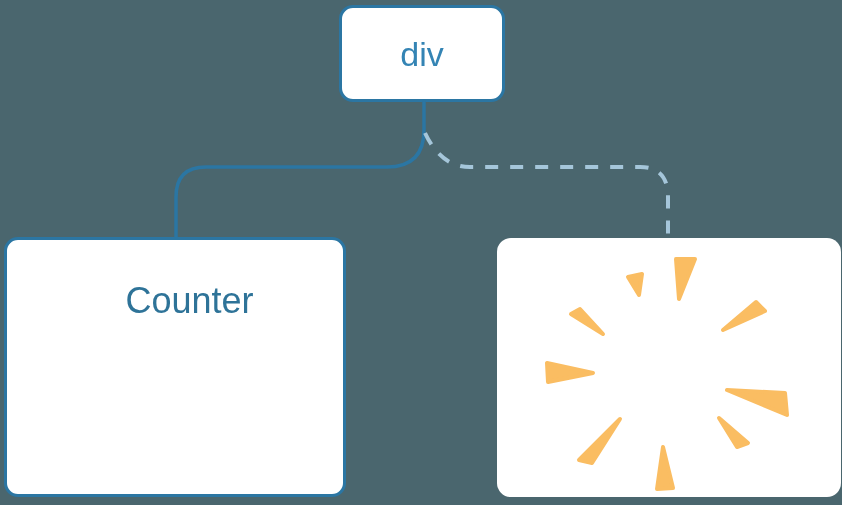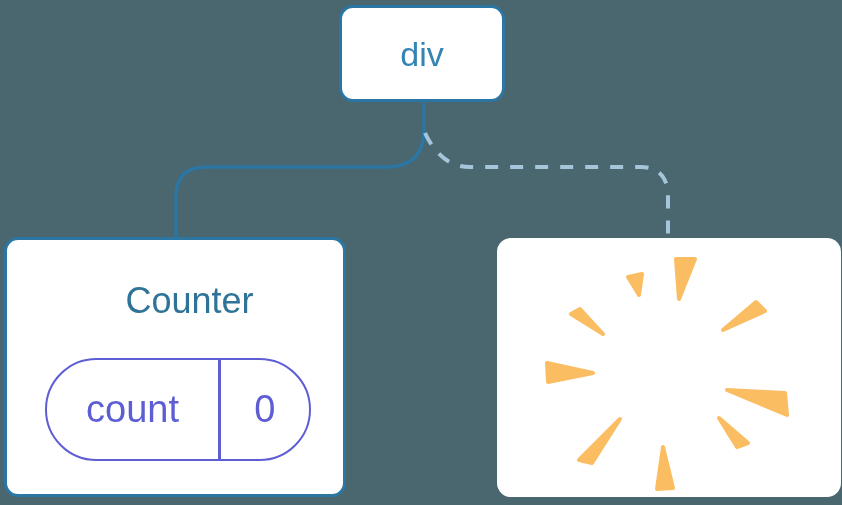--- a/index.html
+++ b/index.html
@@ -90,25 +90,20 @@
     <span class="root-label">div</span>
   </div>
 
   <svg class="connector-svg" width="842" height="505" viewBox="0 0 842 505">
     <path d="M 424 101 L 424 130 Q 424 167 387 167 L 206 167 Q 176 167 176 197 L 176 238" fill="none" stroke="#2b76a3" stroke-width="3.5" stroke-linecap="round"></path>
     <path d="M 425 133 Q 441 167 470 167 L 640 167 Q 668 167 668 197 L 668 239" fill="none" stroke="#a5c6da" stroke-width="4" stroke-dasharray="13 12"></path>
   </svg>
 
   <div class="node counter-node">
     <div class="counter-title">Counter</div>
-    <div class="state-pill">
-      <div class="state-key">count</div>
-      <div class="state-divider"></div>
-      <div class="state-value">0</div>
-    </div>
   </div>
 
   <div class="node removed-node">
     <svg class="poof-svg" width="344" height="259" viewBox="0 0 344 259">
       <g fill="#fabd62" stroke="#fabd62" stroke-width="4" stroke-linejoin="round">
         <polygon points="131,39 145,36 142,57"></polygon>
         <polygon points="179,21 198,21 182,61"></polygon>
         <polygon points="259,64 268,73 226,92"></polygon>
         <polygon points="74,76 83,71 106,96"></polygon>
         <polygon points="50,125 51,144 96,135"></polygon>

